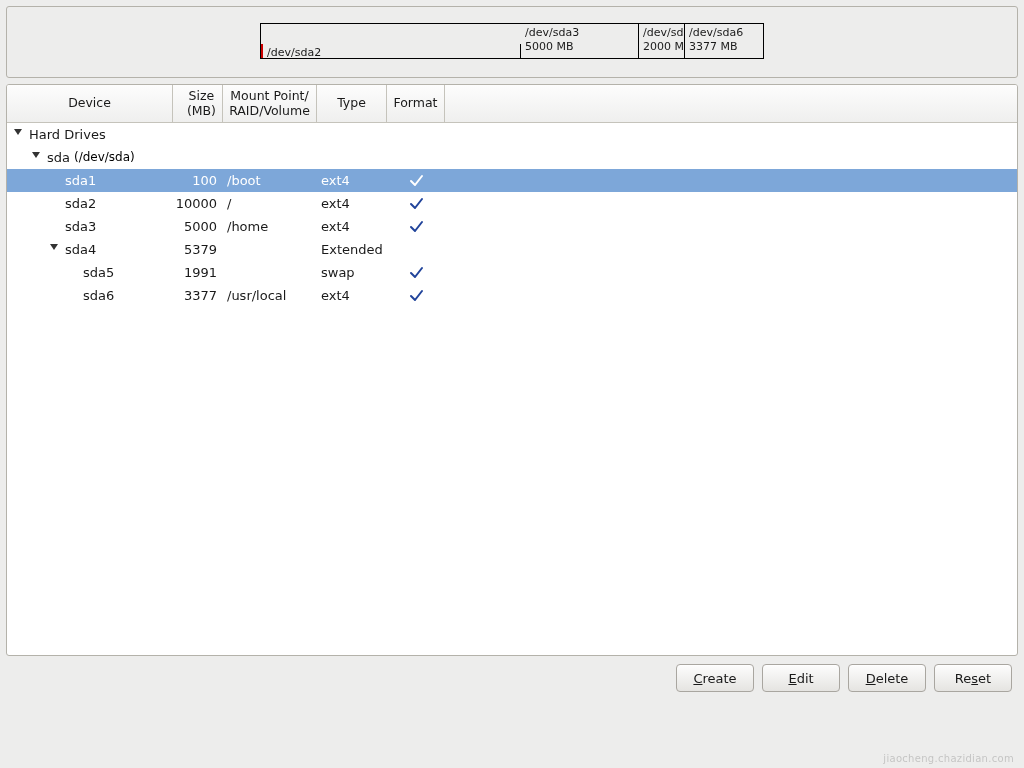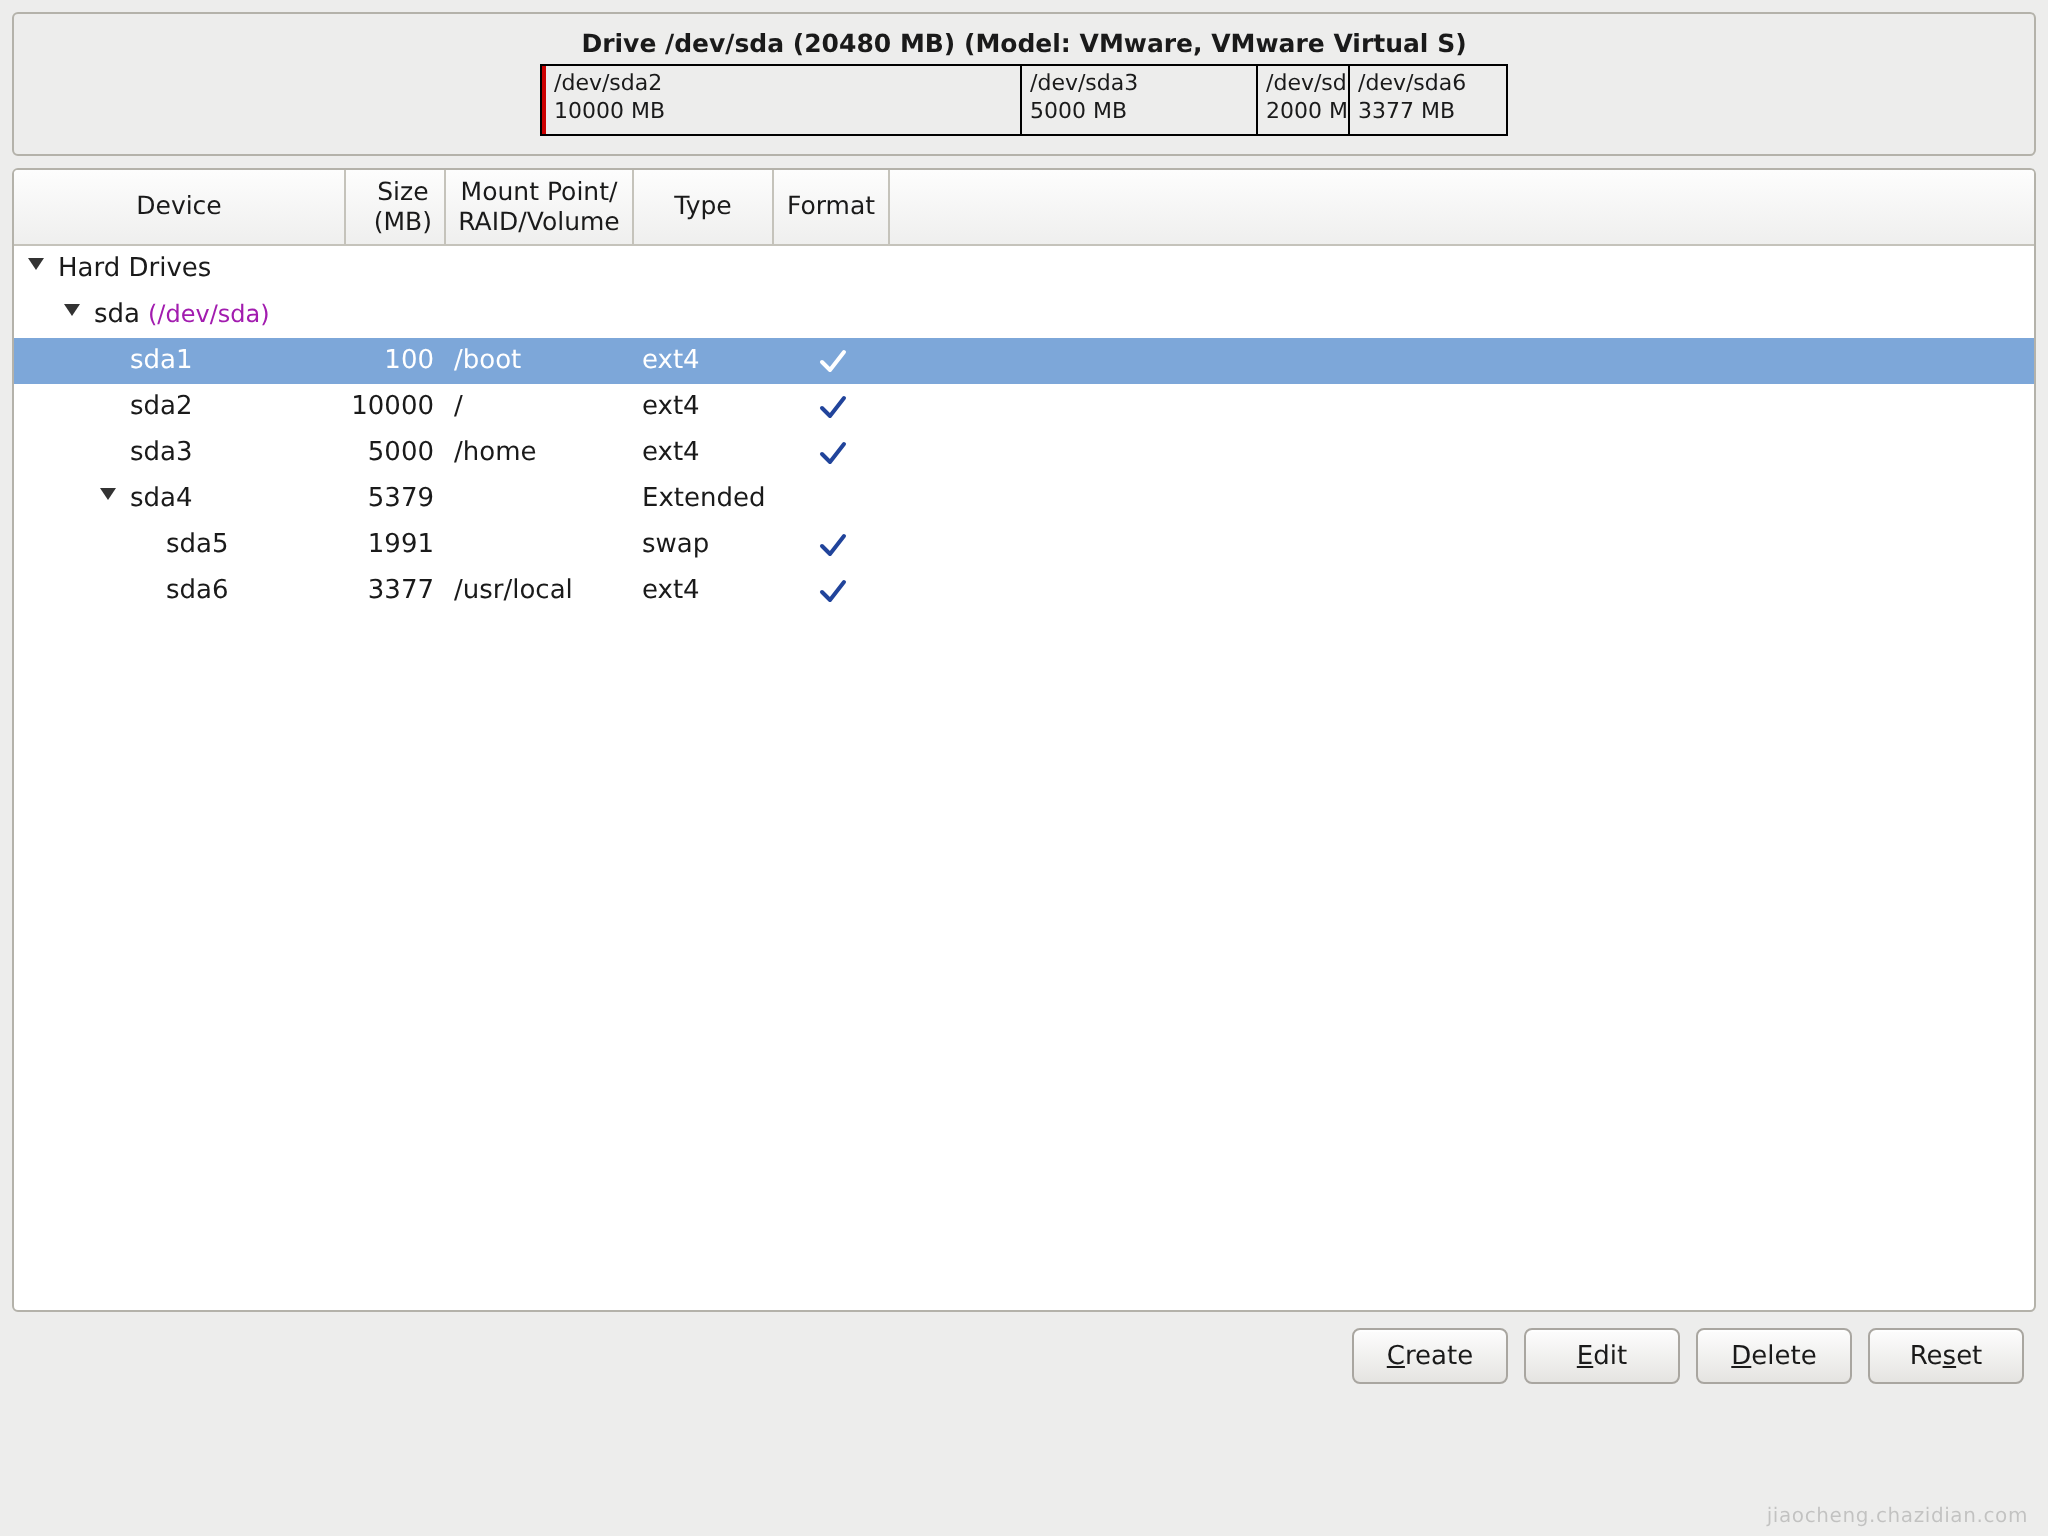--- a/index.html
+++ b/index.html
@@ -105,21 +105,21 @@
   .cell-size   { width: 50px; text-align: right; padding-right:6px; }
   .cell-mount  { width: 94px; padding-left:4px;}
   .cell-type   { width: 70px; padding-left:4px;}
   .cell-format { width: 58px; display:flex; justify-content:center; align-items:center;}
   .expander {
     display: inline-block;
     width: 12px; height: 12px;
     margin-right: 4px;
   }
   .expander svg { display:block; }
-  .hint { color: #a21caf; font-size: 12px; margin-left:4px;}
+  .hint { color: #000000; font-size: 12px; margin-left:4px;}
 
   .action-row {
     display: flex;
     justify-content: flex-end;
     gap: 8px;
     padding: 8px 6px 4px 6px;
   }
   .nav-row {
     position: absolute;
     right: 12px;
@@ -151,23 +151,22 @@
     letter-spacing:.3px;
     pointer-events:none;
   }
 </style>
 </head>
 <body>
 
 <div class="outer">
 
   <div class="panel drive-summary">
-    <div class="drive-title">Drive /dev/sda (20480 MB) (Model: VMware, VMware Virtual S)</div>
     <div class="drive-bar" id="drive-bar">
-        <div class="drive-seg first-seg" style="width: 240px;">
+        <div class="drive-seg first-seg" style="width: 260px; margin-top: 20px;">
           <div>/dev/sda2</div>
           <div>10000 MB</div>
         </div>
         <div class="drive-seg" style="width: 118px;">
           <div>/dev/sda3</div>
           <div>5000 MB</div>
         </div>
         <div class="drive-seg" style="width: 46px;">
           <div>/dev/sda5</div>
           <div>2000 MB</div>

